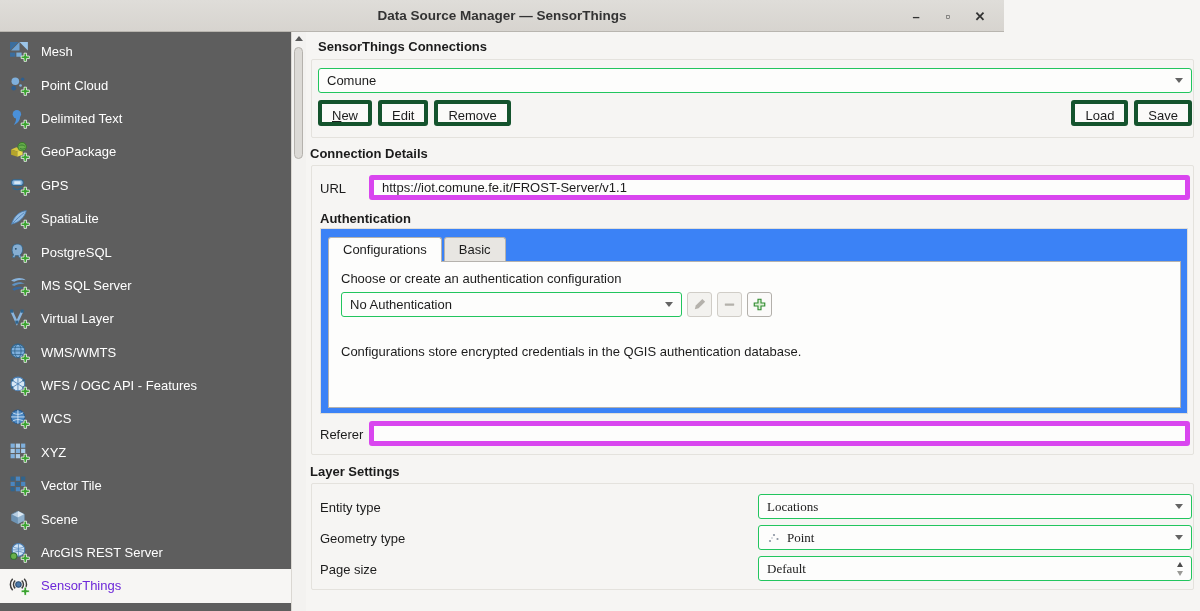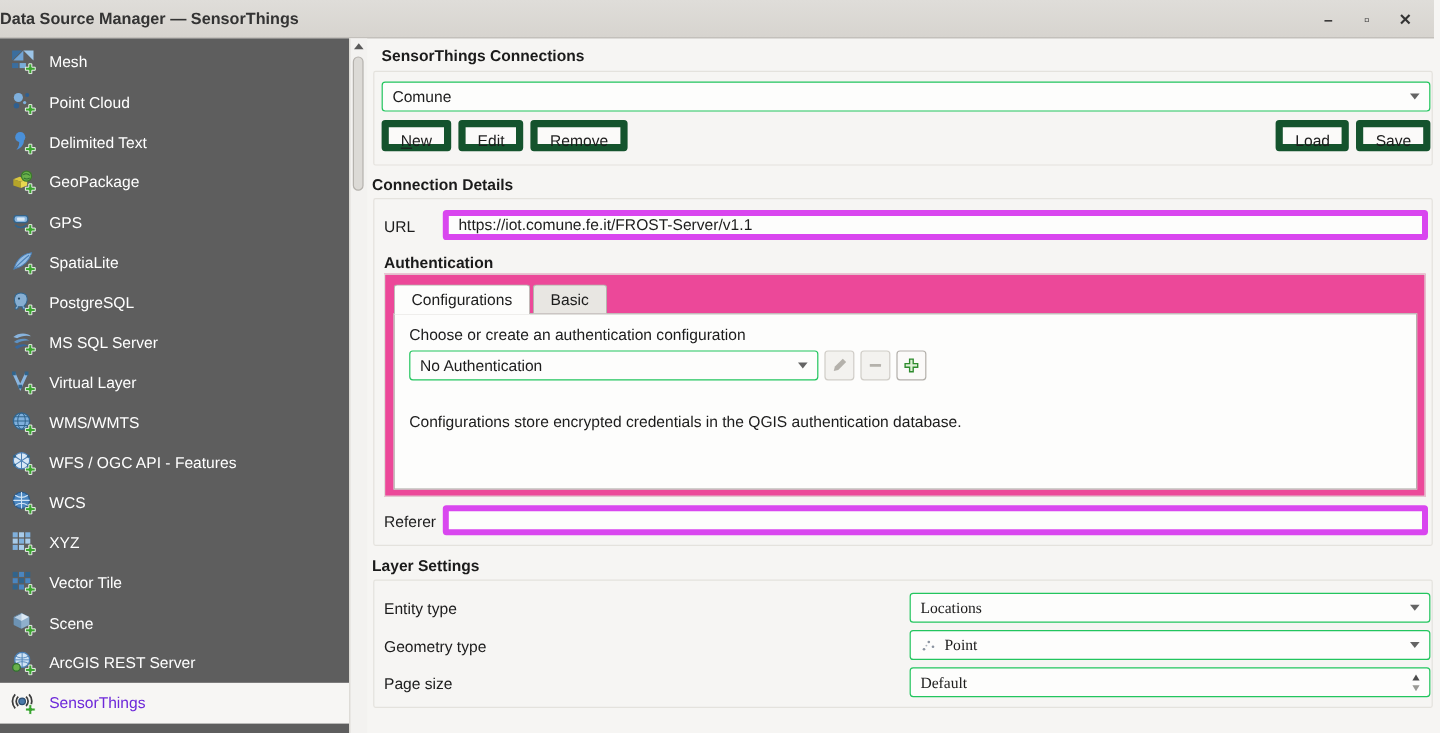--- a/index.html
+++ b/index.html
@@ -2,23 +2,23 @@
 <html><head>
 <meta charset="utf-8">
 <style>
   html,body{margin:0;padding:0;}
   body{
     width:1200px;height:611px;position:relative;overflow:hidden;
     font-family:"Liberation Sans",sans-serif;font-size:13px;color:#1c1c1c;
     background:#f6f5f3;
   }
   
-  .titlebar{position:absolute;left:0;top:0;width:1195px;height:32px;
+  .titlebar{position:absolute;left:0;top:0;width:1004px;height:32px;
     background:linear-gradient(#dfddd9,#d7d4cf);border-bottom:1px solid #b8b5af;
-    display:flex;align-items:center;box-sizing:border-box;}
+    display:flex;align-items:center;justify-content:center;box-sizing:border-box;}
   .title{font-weight:700;color:#333;font-size:13.5px;}
   .win-controls{position:absolute;right:8px;top:0;height:32px;display:flex;align-items:center;}
   .win-btn{width:32px;text-align:center;color:#333;font-size:13px;font-weight:700;cursor:default;}
   
   .sidebar{position:absolute;left:0;top:32px;width:291px;height:579px;background:#5e5e5e;padding-top:3px;box-sizing:border-box;}
   .side-item{height:33.4px;display:flex;align-items:center;gap:11px;padding-left:9px;color:#fff;}
   .side-item.selected{background:#f7f6f4;color:#6d28d9;}
   .side-icon{width:21px;height:21px;flex:none;}
   .side-icon svg{width:21px;height:21px;display:block;}
   .side-label{white-space:nowrap;}
@@ -37,32 +37,32 @@
   .group-frame{position:absolute;border:1px solid #e4e2dd;border-radius:2px;box-sizing:border-box;}
   #frame1{left:5px;top:27px;width:883px;height:79px;}
   #frame2{left:5px;top:133px;width:883px;height:290px;}
   #frame3{left:5px;top:451px;width:883px;height:107px;}
   
   .combo{background:#fdfdfc;border:1px solid #22c55e;border-radius:3px;display:flex;align-items:center;
     padding:0 8px;box-sizing:border-box;gap:6px;cursor:default;}
   .combo-arrow{margin-left:auto;width:0;height:0;border-left:4px solid transparent;border-right:4px solid transparent;border-top:5px solid #646464;}
   .text-input{border:5px solid #d946ef;border-radius:3px;background:#fdfdfc;padding:0 8px;
     font:13px "Liberation Sans",sans-serif;color:#1c1c1c;box-sizing:border-box;outline:none;}
-  .btn{background:#fbfaf9;border:6px solid #14532d;border-radius:3px;padding:3px 10px;
+  .btn{background:#fbfaf9;border:4px solid #14532d;border-radius:3px;padding:3px 10px;
     font:13px "Liberation Sans",sans-serif;color:#1c1c1c;line-height:18px;cursor:default;}
   .u{text-decoration:underline;}
   #combo-connection{position:absolute;left:12px;top:36px;width:874px;height:25px;}
   #btn-row{position:absolute;left:12px;right:8px;top:68px;height:26px;display:flex;justify-content:space-between;}
   .btn-group{display:flex;gap:6px;}
   #url-label{position:absolute;left:14px;top:149px;}
   #url-input{position:absolute;left:63px;top:143px;width:821px;height:25px;}
   #referer-label{position:absolute;left:14px;top:395px;}
   #referer-input{position:absolute;left:63px;top:389px;width:821px;height:25px;}
   
-  #auth-box{position:absolute;left:14px;top:196px;width:868px;height:186px;border:1px solid #e0ded9;background:#ec4899;box-sizing:border-box;}
+  #auth-box{position:absolute;left:14px;top:196px;width:868px;height:186px;border:1px solid #e0ded9;background:#3b82f6;box-sizing:border-box;}
   .tabs{position:absolute;left:7px;top:8px;display:flex;z-index:2;}
   .tab{padding:4px 14px 3px;border:1px solid #b5b2ad;border-bottom:none;border-radius:3px 3px 0 0;
     background:#e8e6e2;margin-right:2px;cursor:default;}
   .tab.active{background:#fdfdfc;padding-bottom:5px;margin-bottom:-1px;}
   .tab-panel{position:absolute;left:7px;top:32px;right:6px;bottom:5px;background:#fdfdfc;border:1px solid #b5b2ad;box-sizing:border-box;}
   #choose-label{position:absolute;left:12px;top:9px;}
   #auth-row{position:absolute;left:12px;top:30px;display:flex;align-items:center;gap:5px;}
   #combo-auth{width:341px;height:25px;}
   .tool-btn{width:25px;height:25px;border:1px solid #b3b0ab;border-radius:3px;background:#fbfaf9;
     display:flex;align-items:center;justify-content:center;box-sizing:border-box;}

